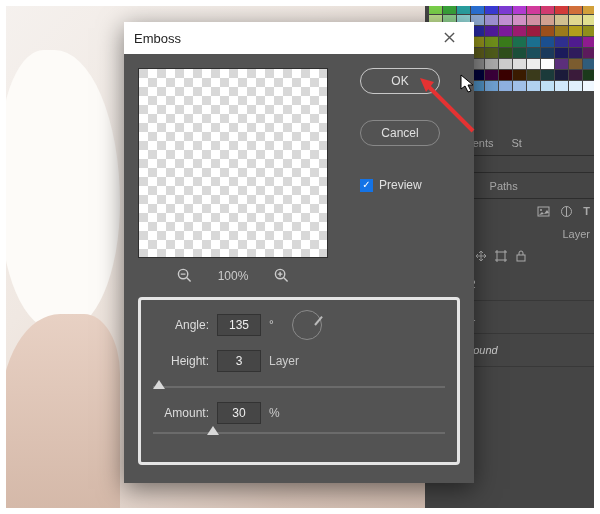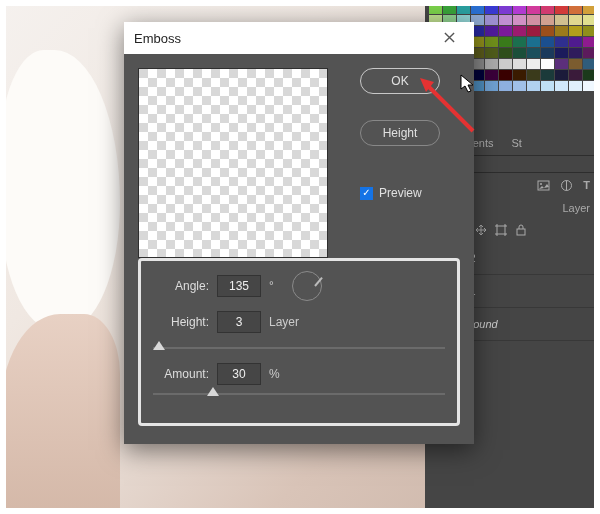--- a/index.html
+++ b/index.html
@@ -24,21 +24,21 @@
 
   .dialog{position:absolute;left:124px;top:22px;width:350px;background:#535353;box-shadow:0 6px 24px rgba(0,0,0,.5);color:#e0e0e0;font-size:12px}
   .titlebar{height:32px;background:#fff;color:#222;display:flex;align-items:center;padding:0 10px;justify-content:space-between;font-size:13px}
   .titlebar .x{width:30px;text-align:center;cursor:pointer}
   .titlebar .x svg{width:11px;height:11px;stroke:#555;stroke-width:1.5;fill:none}
   .content{padding:14px 14px 18px;position:relative}
   .preview{width:190px;height:190px;background:repeating-conic-gradient(#fff 0 25%,#d8d8d8 0 50%) 0 0/18px 18px;border:1px solid #2f2f2f}
   .ok-col{position:absolute;right:14px;top:14px;width:100px;display:flex;flex-direction:column;gap:26px;align-items:flex-start}
   .btn{width:80px;height:26px;border:1px solid #888;border-radius:13px;background:transparent;color:#e0e0e0;font-size:12px;cursor:pointer}
   .btn.primary{border-color:#c8c8c8}
-  .check{display:flex;align-items:center;gap:6px;margin-top:14px}
+  .check{display:flex;align-items:center;gap:6px;margin-top:6px}
   .check .cb{width:13px;height:13px;background:#1473e6;display:flex;align-items:center;justify-content:center}
   .check .cb::after{content:"✓";color:#fff;font-size:10px;line-height:1}
   .zoom{display:flex;gap:26px;align-items:center;justify-content:center;width:190px;margin:10px 0 14px;color:#ccc}
   .zoom svg{width:15px;height:15px;stroke:#ccc;stroke-width:1.5;fill:none}
 
   .params{position:relative;border:3px solid #e5e5e5;border-radius:4px;padding:10px 12px 14px}
   .prow{display:flex;align-items:center;gap:8px;margin-bottom:10px}
   .prow label{width:56px;text-align:right;color:#ddd}
   .prow input{width:44px;height:22px;background:#464646;border:1px solid #333;color:#eee;text-align:center;font-size:12px}
   .unit{color:#ccc}
@@ -156,20 +156,24 @@
       <div style="background: rgb(224, 240, 252);"></div>
       <div style="background: rgb(240, 248, 255);"></div>
     </div>
 
   <div class="tab-row">
     <span>Adjustments</span>
     <span>St</span>
   </div>
   <div class="panel-body" style="height:14px"></div>
 
+  <div class="tab-row">
+    <span>hannels</span>
+    <span>Paths</span>
+  </div>
 
   <div class="icon-row">
     <svg>
         <rect x="1" y="2" width="11" height="9" fill="none" stroke="#aaa"></rect>
         <circle cx="4" cy="5" r="1"></circle>
         <path d="M2 10l3-3 2 2 3-4 2 3"></path>
       </svg>
     <svg>
         <circle cx="6.5" cy="6.5" r="5" fill="none" stroke="#aaa"></circle>
         <path d="M6.5 1.5v10" stroke="#aaa"></path>
@@ -210,27 +214,38 @@
       <svg viewBox="0 0 12 12">
           <path d="M1 1l10 10M11 1L1 11"></path>
         </svg>
     </span>
   </div>
   <div class="content">
     <div class="preview"></div>
 
     <div class="ok-col">
       <button class="btn primary">OK</button>
-      <button class="btn">Height</button>
+      <button class="btn">Cancel</button>
       <div class="check">
         <span class="cb"></span>
         <span>Preview</span>
       </div>
     </div>
 
+    <div class="zoom">
+      <svg viewBox="0 0 16 16">
+          <circle cx="6.5" cy="6.5" r="5"></circle>
+          <path d="M10.5 10.5l4 4M4 6.5h5"></path>
+        </svg>
+      <span>100%</span>
+      <svg viewBox="0 0 16 16">
+          <circle cx="6.5" cy="6.5" r="5"></circle>
+          <path d="M10.5 10.5l4 4M4 6.5h5M6.5 4v5"></path>
+        </svg>
+    </div>
 
     <div class="params">
       <div class="prow">
         <label>Angle:</label>
         <input value="135" style="">
         <span class="unit">°</span>
         <span class="dial"></span>
       </div>
       <div class="prow">
         <label>Height:</label>

